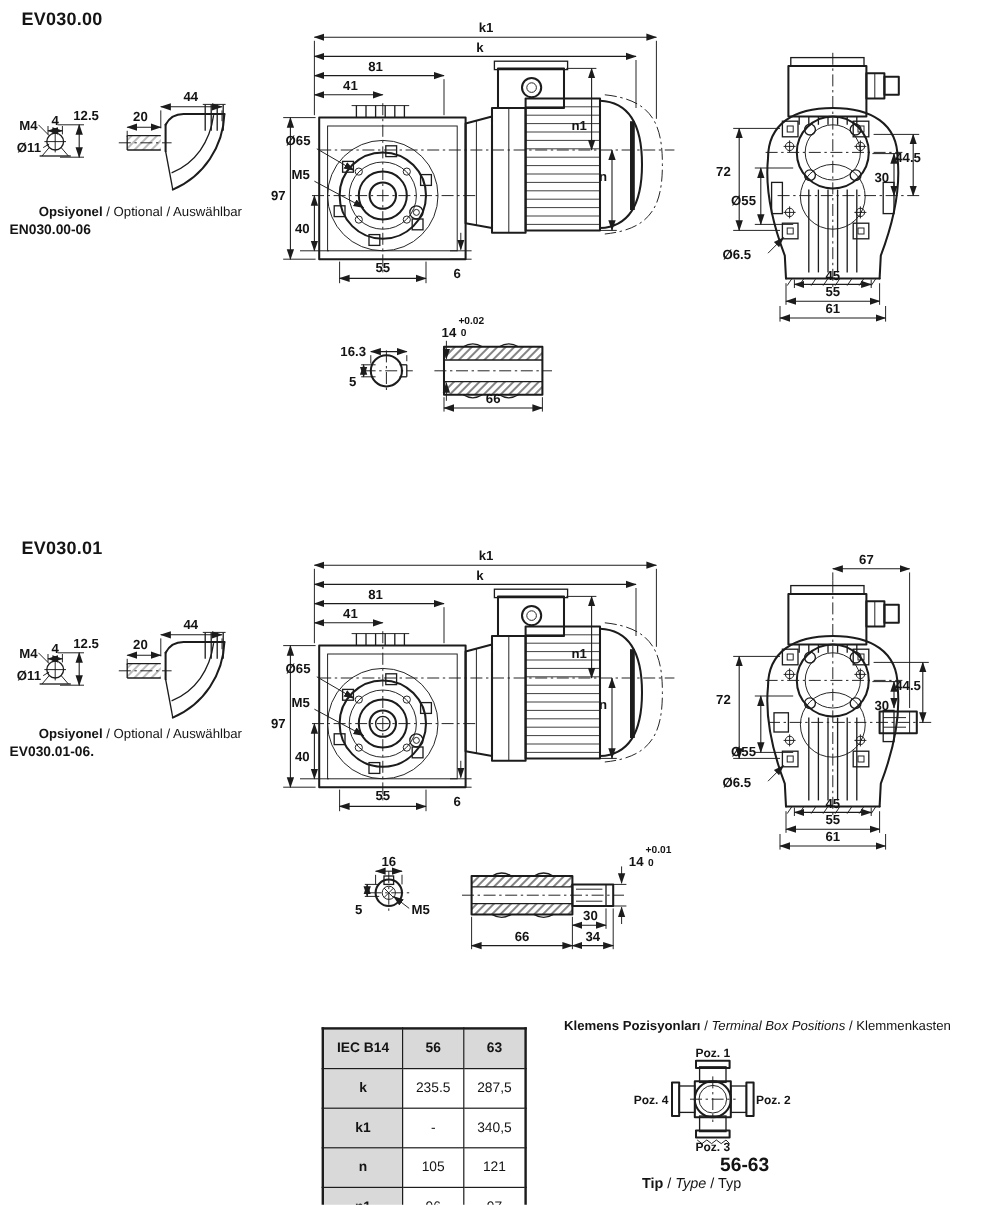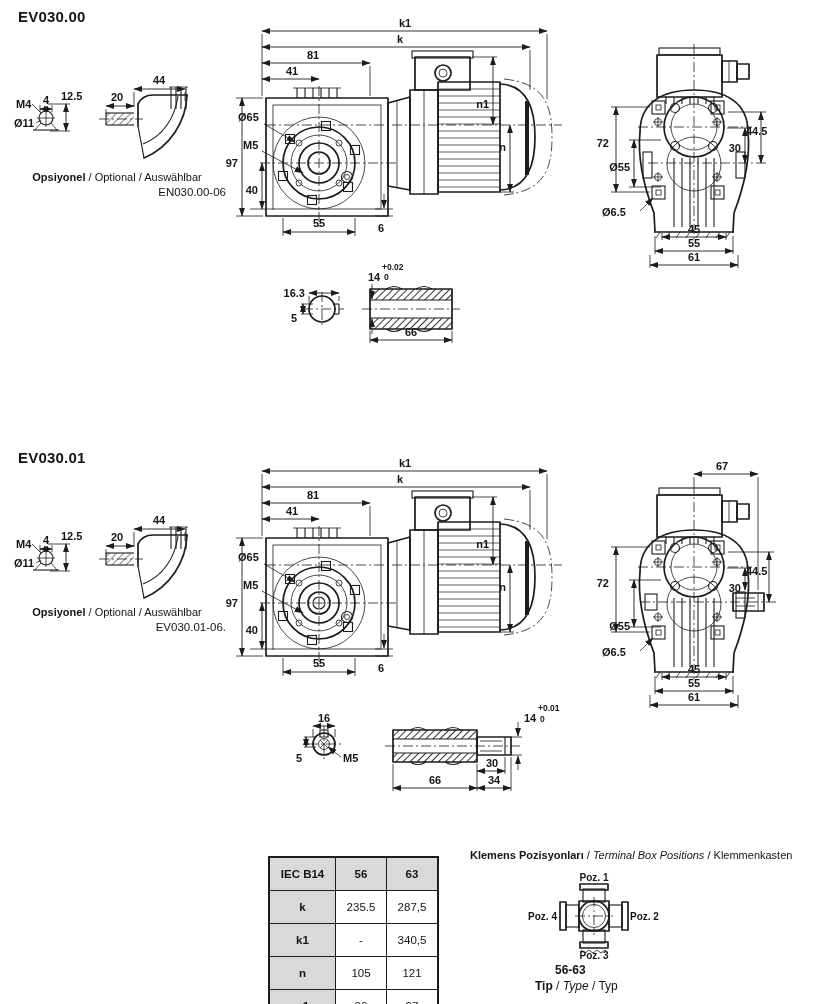--- a/index.html
+++ b/index.html
@@ -13,32 +13,32 @@
   .fin{fill:none;stroke:#1c1c1c;stroke-width:0.7}
   .cl {fill:none;stroke:#1c1c1c;stroke-width:0.8;stroke-dasharray:10 3 2 3}
   .dim{fill:none;stroke:#1c1c1c;stroke-width:0.9}
   text.dt {font:bold 11px "Liberation Sans",sans-serif;fill:#141414}
   text.dts{font:bold 8.5px "Liberation Sans",sans-serif;fill:#141414}
   text.pz {font:bold 10px "Liberation Sans",sans-serif;fill:#141414}
   .title{font-weight:bold;font-size:15px;letter-spacing:.2px}
   .note{font-size:11px;line-height:14px;text-align:center}
   .note .it{}
   .note .b{font-weight:bold}
-  .code{font-weight:normal;font-size:11.5px;text-align:right;margin-top:1px}
+  .code{font-weight:bold;font-size:11.5px;text-align:left;margin-top:1px}
   .theading{font-size:11px;white-space:nowrap}
   .theading .b{font-weight:bold}
   .theading .it{font-style:italic}
   table.spec{border-collapse:collapse;border:2px solid #1c1c1c}
   table.spec td{border:1px solid #1c1c1c;text-align:center;vertical-align:middle;
                 font-size:11.5px;height:24px;padding:4px}
   table.spec td.c1{width:57px}
   table.spec td.c2{width:42px}
   table.spec td.c3{width:42px}
   table.spec td.hd{background:#d9d9d9;font-weight:bold}
-  .range{font-weight:bold;font-size:12px;text-align:left}
+  .range{font-weight:bold;font-size:16px;text-align:right}
   .tip{font-size:12px;text-align:left}
   .tip .b{font-weight:bold}
   .tip .it{font-style:italic}
 </style>
 </head>
 <body>
 
 <svg width="0" height="0" style="position:absolute">
   <defs>
     <marker id="ar" viewBox="0 0 10 10" refX="9.3" refY="5" markerWidth="9" markerHeight="9" orient="auto-start-reverse" markerUnits="userSpaceOnUse">

